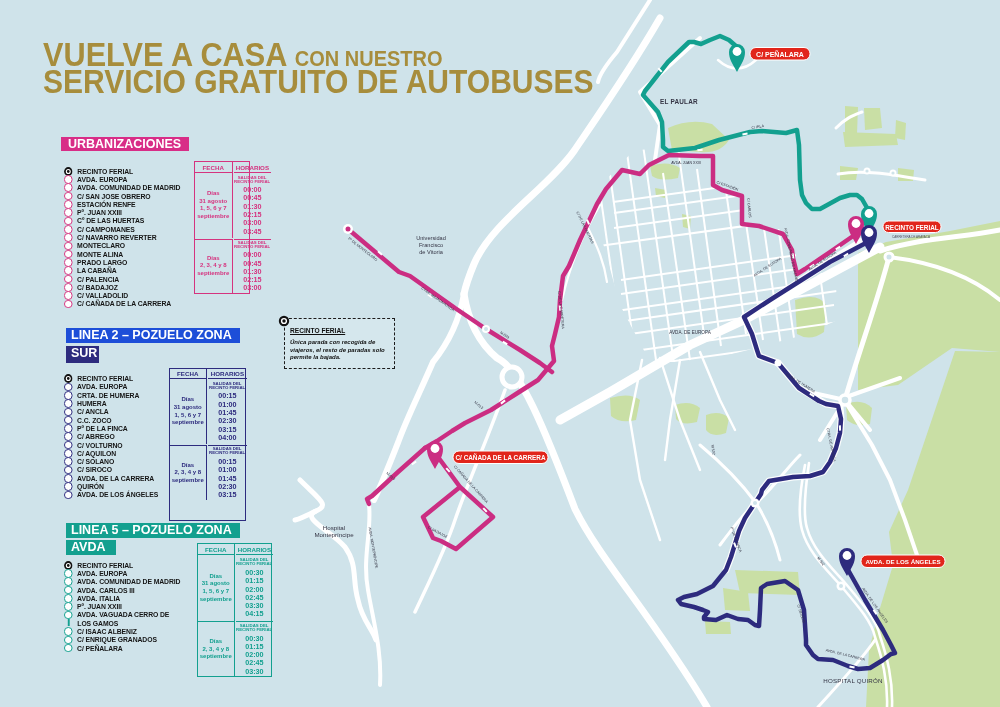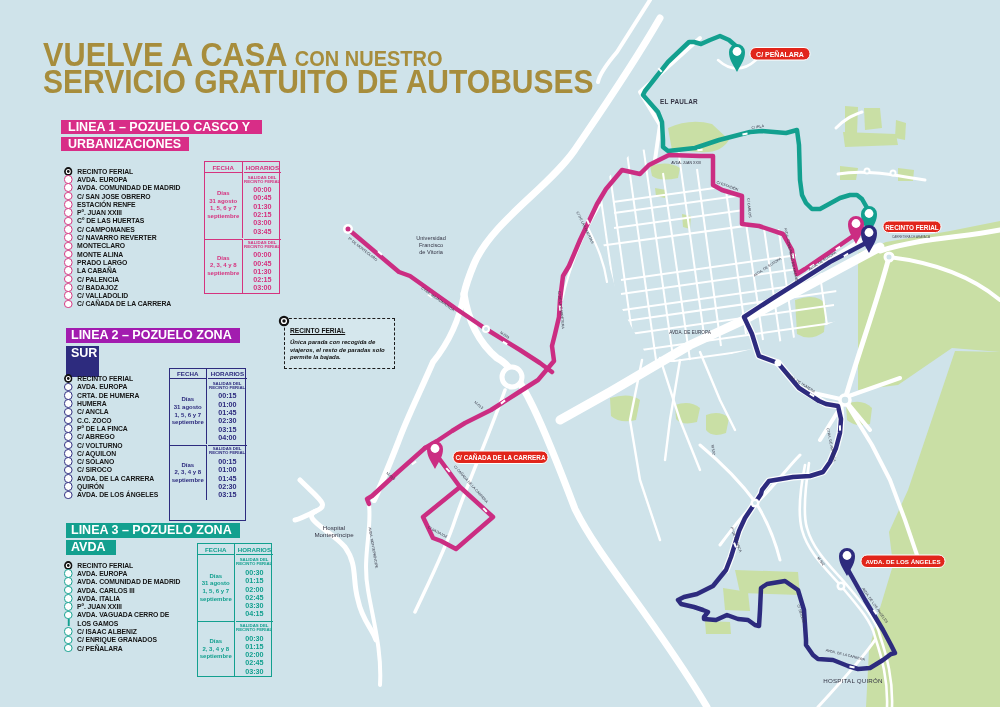--- a/index.html
+++ b/index.html
@@ -261,21 +261,20 @@
     <rect x="453" y="451" width="95" height="12.5" rx="6" fill="#e1251b" stroke="#fff" stroke-width="1"></rect>
     <text x="500.5" y="460.2" font-size="6.4">C/ CAÑADA DE LA CARRERA</text>
     <rect x="861" y="555" width="84" height="12.5" rx="6" fill="#e1251b" stroke="#fff" stroke-width="1"></rect>
     <text x="903" y="564.3" font-size="6.2">AVDA. DE LOS ÁNGELES</text>
   </g>
 </svg>
 
 <div class="abs ttl" style="left:43px;top:36px;font-size:33px;transform:scaleX(.93);transform-origin:left top;">VUELVE A CASA <span style="font-size:21.5px;">CON NUESTRO</span></div>
 <div class="abs ttl" style="left:43px;top:63px;font-size:33px;transform:scaleX(.91);transform-origin:left top;">SERVICIO GRATUITO DE AUTOBUSES</div>
 
-<div class="hdr" style="left:61px;top:119.5px;width:201px;height:14.5px;background:#d82d87;font-size:12.5px;line-height:14.5px;text-indent:7px;">LINEA 1 – POZUELO CASCO Y</div>
 <div class="hdr" style="left:61px;top:136.5px;width:128px;height:14px;background:#d82d87;font-size:12.5px;line-height:14px;text-indent:7px;">URBANIZACIONES</div>
 
 <div class="stops" style="left:64px;top:167px;font-size:7.2px;" id="stops1">
       <div class="row" style="height:8.3px;">
         <svg width="9" height="9" style="flex:none;margin-right:5px;" viewBox="0 0 9 9">
           <circle cx="4.5" cy="4.5" r="4.4" fill="#111"></circle>
           <circle cx="4.5" cy="4.5" r="2.6" fill="#fff"></circle>
           <circle cx="4.5" cy="4.5" r="1.4" fill="#111"></circle>
         </svg>
         <span>RECINTO FERIAL</span>
@@ -339,41 +338,41 @@
       <div class="row" style="height:8.3px;">
         <span class="bu" style="width:8.6px;height:8.6px;border:1.7px solid #d5337f;margin-right:5.2px;"></span>
         <span>C/ VALLADOLID</span>
       </div>
       <div class="row" style="height:8.3px;">
         <span class="bu" style="width:8.6px;height:8.6px;border:1.7px solid #d5337f;margin-right:5.2px;"></span>
         <span>C/ CAÑADA DE LA CARRERA</span>
       </div>
     </div>
 
-<div class="tbl" style="left:204px;top:161px;width:76px;height:133px;border:1.3px solid #d5337f;color:#d5337f;">
+<div class="tbl" style="left:194px;top:161px;width:56px;height:133px;border:1.3px solid #d5337f;color:#d5337f;">
   <div class="hd" style="left:0;top:0;width:37.5px;height:11px;border-right:1.3px solid #d5337f;border-bottom:1.3px solid #d5337f;font-size:6.2px;">FECHA</div>
   <div class="hd" style="left:38.8px;top:0;width:37.2px;height:11px;border-bottom:1.3px solid #d5337f;font-size:6.2px;">HORARIOS</div>
   <div class="cell" style="left:0;top:11px;width:37.5px;height:64.5px;border-right:1.3px solid #d5337f;font-size:6px;line-height:7.6px;">
     <div>Días<br>31 agosto<br>1, 5, 6 y 7<br>septiembre</div>
   </div>
   <div class="cell" style="left:38.8px;top:11px;width:37.2px;height:64.5px;font-size:7.2px;line-height:8.3px;">
     <div class="sal">SALIDAS DEL<br>RECINTO FERIAL</div>
     <div>00:00<br>00:45<br>01:30<br>02:15<br>03:00<br>03:45</div>
   </div>
   <div class="cell" style="left:0;top:76.8px;width:37.5px;height:53.9px;border-top:1.3px solid #d5337f;border-right:1.3px solid #d5337f;font-size:6px;line-height:7.6px;">
     <div>Días<br>2, 3, 4 y 8<br>septiembre</div>
   </div>
   <div class="cell" style="left:38.8px;top:76.8px;width:37.2px;height:53.9px;border-top:1.3px solid #d5337f;font-size:7.2px;line-height:8.3px;">
     <div class="sal">SALIDAS DEL<br>RECINTO FERIAL</div>
     <div>00:00<br>00:45<br>01:30<br>02:15<br>03:00</div>
   </div>
 </div>
 
-<div class="hdr" style="left:66px;top:328px;width:174px;height:14.5px;background:#a21caf;font-size:12.5px;line-height:14.5px;text-indent:5px;">LINEA 2 – POZUELO ZONA</div>
-<div class="hdr" style="left:66px;top:345.5px;width:33px;height:31px;background:#2d2b7e;font-size:12.5px;line-height:14px;text-indent:5px;">SUR</div>
+<div class="hdr" style="left:66px;top:328px;width:174px;height:14.5px;background:#1d4ed8;font-size:12.5px;line-height:14.5px;text-indent:5px;">LINEA 2 – POZUELO ZONA</div>
+<div class="hdr" style="left:66px;top:345.5px;width:33px;height:17px;background:#2d2b7e;font-size:12.5px;line-height:14px;text-indent:5px;">SUR</div>
 
 <div class="stops" style="left:64px;top:374.5px;font-size:7.2px;" id="stops2">
       <div class="row" style="height:8.3px;">
         <svg width="9" height="9" style="flex:none;margin-right:5px;" viewBox="0 0 9 9">
           <circle cx="4.5" cy="4.5" r="4.4" fill="#111"></circle>
           <circle cx="4.5" cy="4.5" r="2.6" fill="#fff"></circle>
           <circle cx="4.5" cy="4.5" r="1.4" fill="#111"></circle>
         </svg>
         <span>RECINTO FERIAL</span>
       </div>
@@ -447,21 +446,21 @@
   </div>
   <div class="cell" style="left:0;top:76.3px;width:36.5px;height:54.4px;border-top:1.3px solid #2d2b7e;border-right:1.3px solid #2d2b7e;font-size:6px;line-height:7.6px;">
     <div>Días<br>2, 3, 4 y 8<br>septiembre</div>
   </div>
   <div class="cell" style="left:37.8px;top:76.3px;width:39.2px;height:54.4px;border-top:1.3px solid #2d2b7e;font-size:7.2px;line-height:8.3px;">
     <div class="sal">SALIDAS DEL<br>RECINTO FERIAL</div>
     <div>00:15<br>01:00<br>01:45<br>02:30<br>03:15</div>
   </div>
 </div>
 
-<div class="hdr" style="left:66px;top:523px;width:174px;height:14.5px;background:#13a08f;font-size:12.5px;line-height:14.5px;text-indent:5px;">LINEA 3 – POZUELO ZONA</div>
+<div class="hdr" style="left:66px;top:523px;width:174px;height:14.5px;background:#13a08f;font-size:12.5px;line-height:14.5px;text-indent:5px;">LINEA 5 – POZUELO ZONA</div>
 <div class="hdr" style="left:66px;top:540px;width:50px;height:14.5px;background:#13a08f;font-size:12.5px;line-height:14.5px;text-indent:5px;">AVDA</div>
 
 <div class="stops" style="left:64px;top:561px;font-size:7.2px;" id="stops3">
       <div class="row" style="height:8.3px;">
         <svg width="9" height="9" style="flex:none;margin-right:5px;" viewBox="0 0 9 9">
           <circle cx="4.5" cy="4.5" r="4.4" fill="#111"></circle>
           <circle cx="4.5" cy="4.5" r="2.6" fill="#fff"></circle>
           <circle cx="4.5" cy="4.5" r="1.4" fill="#111"></circle>
         </svg>
         <span>RECINTO FERIAL</span>

